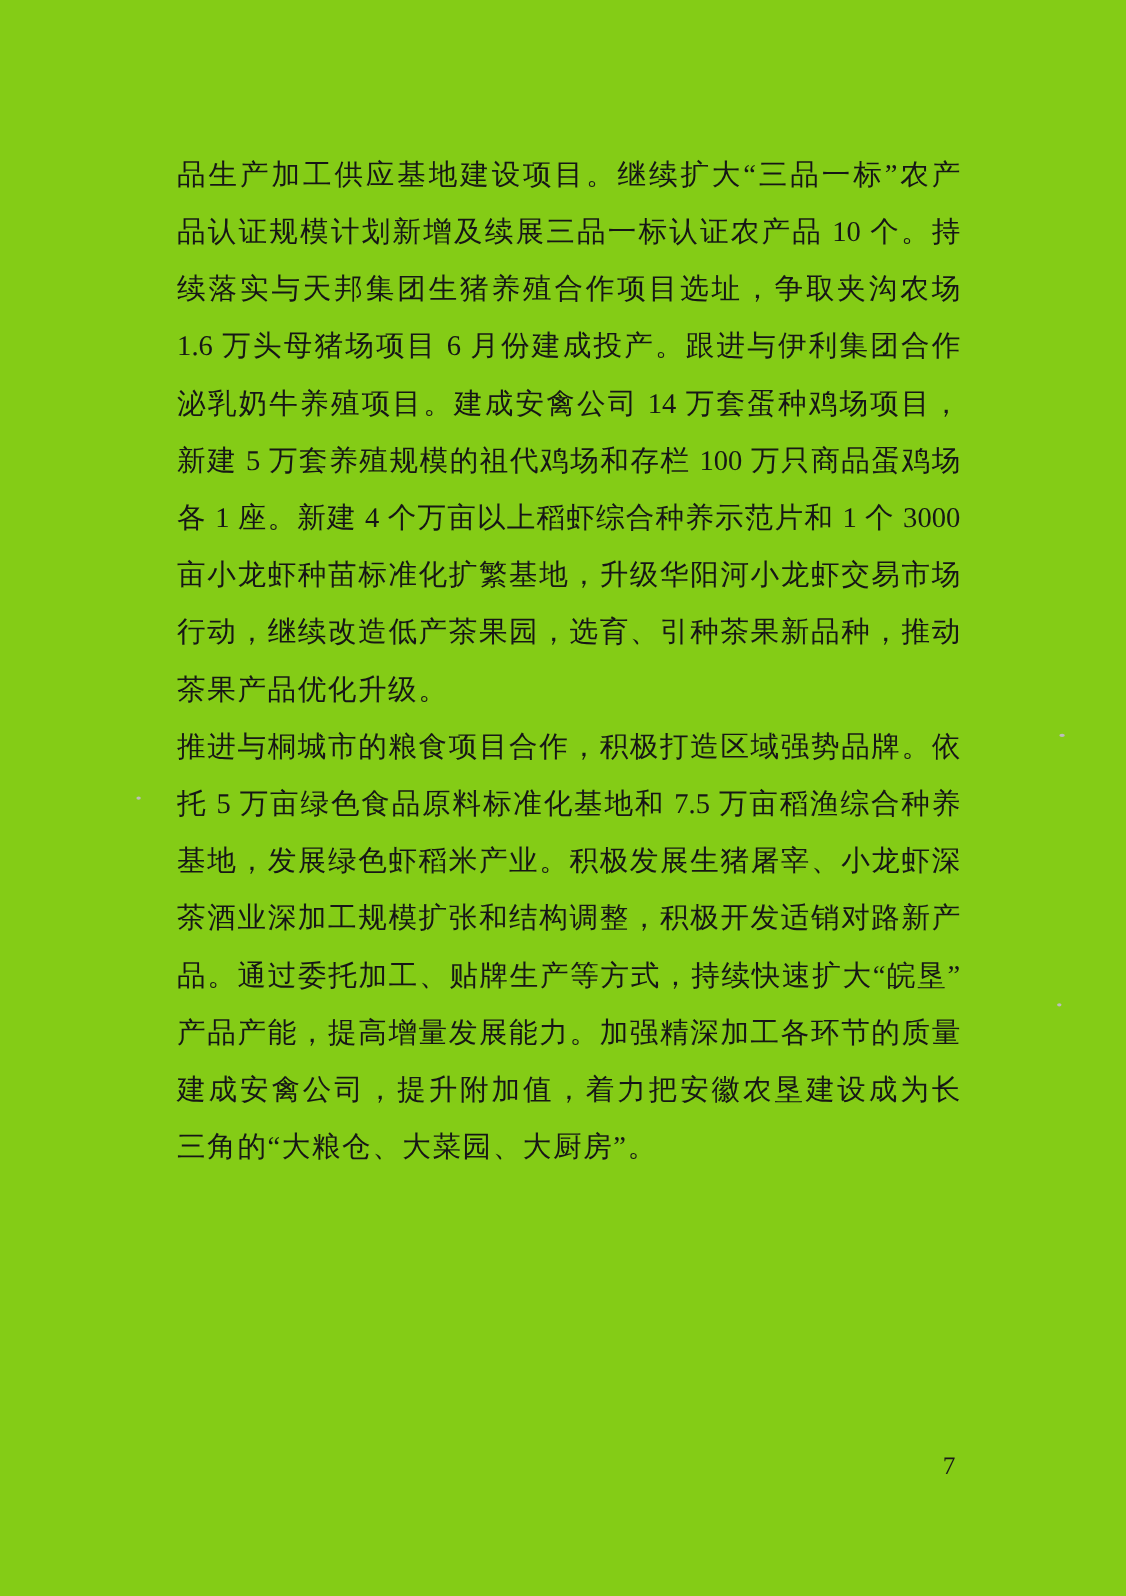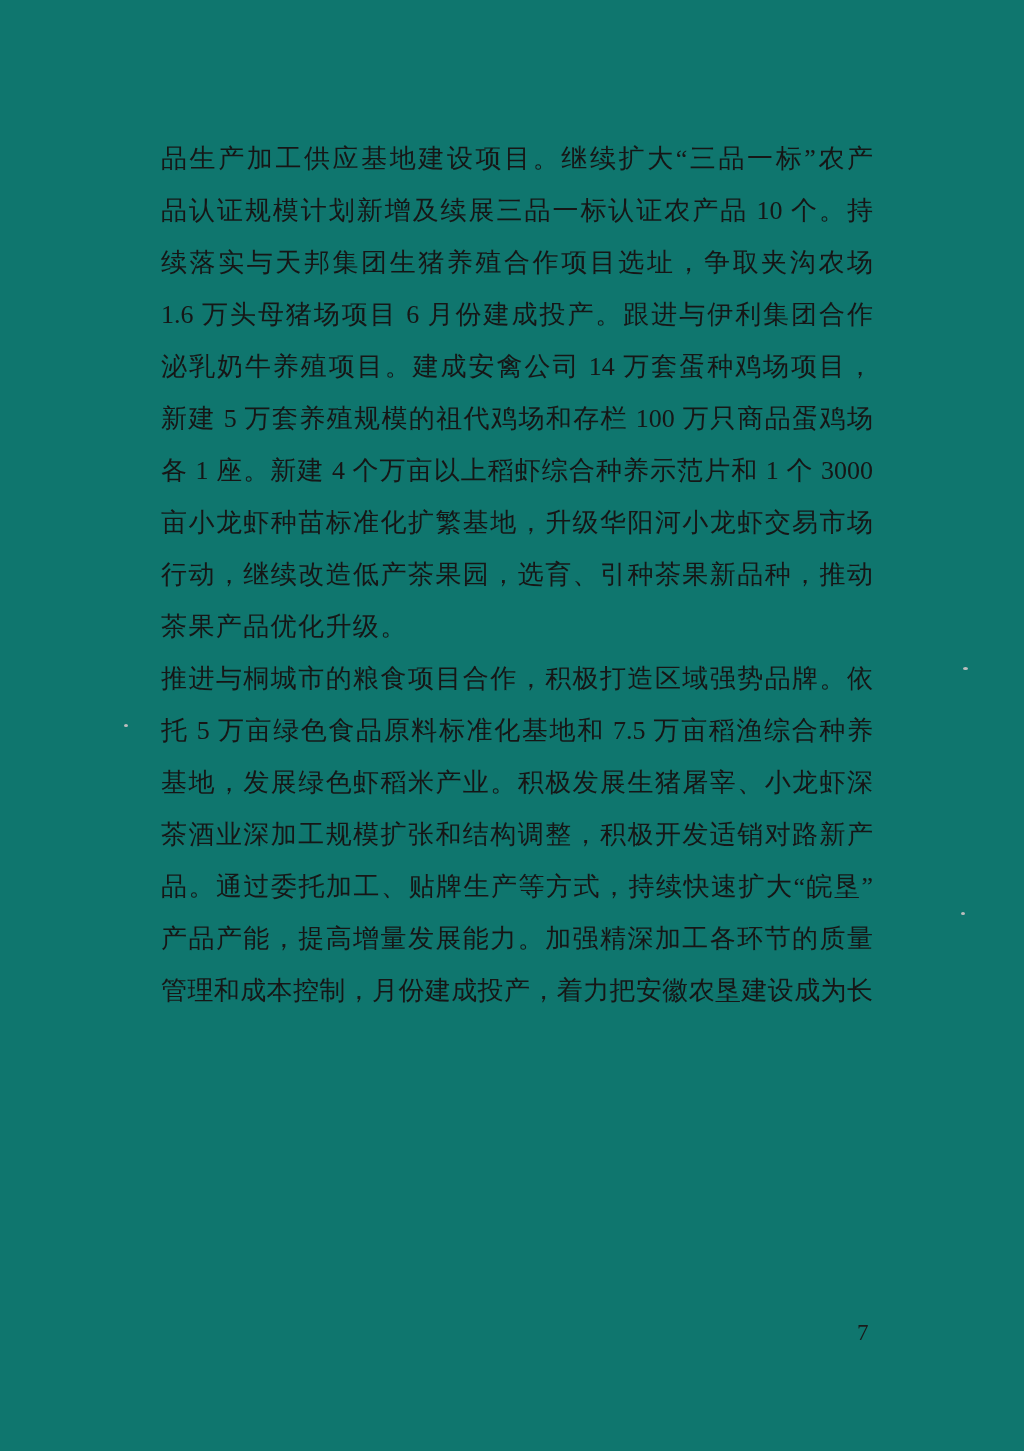--- a/index.html
+++ b/index.html
@@ -4,21 +4,21 @@
 <style>
   * { box-sizing: border-box; }
   html, body {
     margin: 0; padding: 0;
     font-family: "Liberation Serif", serif;
   }
   .page {
     position: relative;
     width: 1024px;
     height: 1451px;
-    background: #0f766e;
+    background: #84cc16;
     color: #161616;
     overflow: hidden;
   }
   .text-block {
     position: absolute;
     left: 161px;
     top: 133px;
     width: 712px;
     font-size: 26px;
     line-height: 52px;
@@ -68,19 +68,20 @@
       <div class="line justify">各 1 座。新建 4 个万亩以上稻虾综合种养示范片和 1 个 3000</div>
       <div class="line justify">亩小龙虾种苗标准化扩繁基地，升级华阳河小龙虾交易市场</div>
       <div class="line justify">行动，继续改造低产茶果园，选育、引种茶果新品种，推动</div>
       <div class="line">茶果产品优化升级。</div>
       <div class="line justify">推进与桐城市的粮食项目合作，积极打造区域强势品牌。依</div>
       <div class="line justify">托 5 万亩绿色食品原料标准化基地和 7.5 万亩稻渔综合种养</div>
       <div class="line justify">基地，发展绿色虾稻米产业。积极发展生猪屠宰、小龙虾深</div>
       <div class="line justify">茶酒业深加工规模扩张和结构调整，积极开发适销对路新产</div>
       <div class="line justify">品。通过委托加工、贴牌生产等方式，持续快速扩大“皖垦”</div>
       <div class="line justify">产品产能，提高增量发展能力。加强精深加工各环节的质量</div>
-      <div class="line justify">管理和成本控制，月份建成投产，着力把安徽农垦建设成为长</div>
+      <div class="line justify">建成安禽公司，提升附加值，着力把安徽农垦建设成为长</div>
+      <div class="line">三角的“大粮仓、大菜园、大厨房”。</div>
     </div>
   <div class="page-number">7</div>
   <div class="speck s1"></div>
   <div class="speck s2"></div>
   <div class="speck s3"></div>
 </div>
 
 </body></html>

